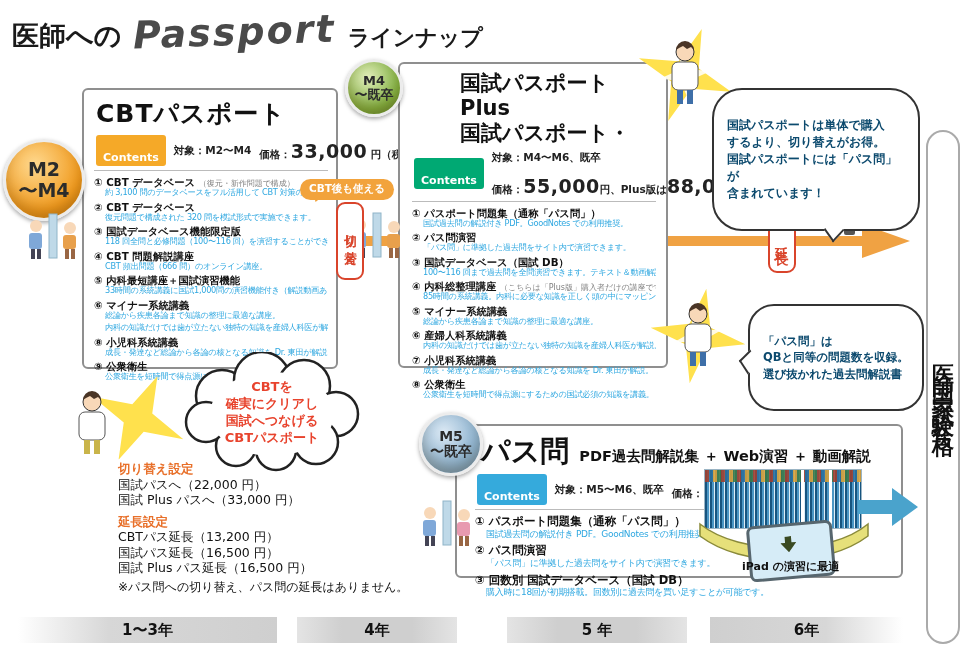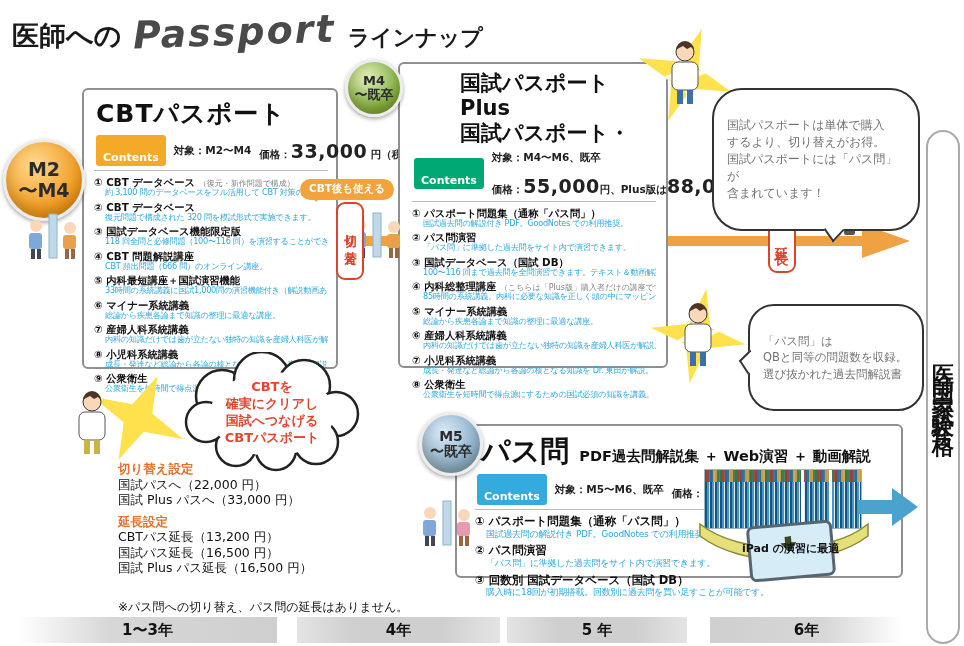--- a/index.html
+++ b/index.html
@@ -62,69 +62,69 @@
   .switch-label { left:336px; top:202px; width:28px; height:78px; font-size:13px; letter-spacing:1px; }
   .extend-label { left:768px; top:209px; width:28px; height:64px; font-size:14px; letter-spacing:5px; }
 
   .cbt-after-bubble { position:absolute; left:300px; top:179px; background:#F2A33C; color:#fff; font-weight:bold;
                       font-size:10.5px; padding:3px 9px 4px; border-radius:12px; z-index:4; white-space:nowrap; }
   .cbt-after-bubble::after { content:""; position:absolute; left:10px; bottom:-8px; width:0; height:0;
                              border:6px solid transparent; border-top:9px solid #F2A33C; transform:rotate(18deg); }
 
   
   .bubble { position:absolute; background:#fff; border:2.5px solid #333; z-index:4; padding:10px 13px;
-            font-weight:normal; color:#737373; white-space:pre-line; box-sizing:border-box; }
+            font-weight:bold; color:#0c4a6e; white-space:pre-line; box-sizing:border-box; }
   .bubble1 { left:712px; top:88px; width:208px; font-size:12px; line-height:1.42; border-radius:30px; }
   .bubble1 .tail { position:absolute; width:14px; height:14px; background:#fff; bottom:-9px; left:112px;
                    border-right:2.5px solid #333; border-bottom:2.5px solid #333; transform:rotate(55deg) skewX(12deg); }
   .bubble2 { left:748px; top:304px; width:176px; font-size:11.5px; line-height:1.45; border-radius:26px; }
   .bubble2 .tail { position:absolute; width:14px; height:14px; background:#fff; left:-9px; top:46%;
                    border-left:2.5px solid #333; border-bottom:2.5px solid #333; transform:rotate(45deg) skewY(12deg); }
 
   .cloud-wrap { position:absolute; left:184px; top:352px; width:176px; height:120px; z-index:4; }
   .cloud-wrap svg { position:absolute; inset:0; }
   .cloud-text { position:absolute; inset:0; display:flex; align-items:center; justify-content:center; text-align:center;
                 color:#E8432D; font-weight:bold; font-size:13px; line-height:1.32; white-space:pre-line; }
 
   
   .settings { position:absolute; left:118px; top:461px; z-index:2; font-size:12.5px; line-height:15.5px; color:#111; }
   .settings-title { color:#E8702A; font-weight:bold; }
   .settings-gap { height:6px; }
-  .settings-note { margin-top:24px; font-size:12px; }
+  .settings-note { margin-top:4px; font-size:12px; }
 
   
   .goal-box { position:absolute; left:926px; top:130px; width:34px; height:514px; background:#fff; border:2px solid #aaa;
               border-radius:17px; display:flex; align-items:center; justify-content:center; z-index:2; box-sizing:border-box; }
   .goal-text { writing-mode:vertical-rl; font-size:22px; font-weight:600; letter-spacing:10px; color:#111; }
 
   
   .tl { position:absolute; top:617px; height:26px; line-height:26px; text-align:center; font-weight:bold; font-size:15px;
         color:#111; z-index:2; }
   .tl1 { left:18px;  width:259px; background:linear-gradient(90deg,#ffffff,#d7d7d7 35%,#cfcfcf); }
-  .tl2 { left:297px; width:203px; background:linear-gradient(90deg,#e4e4e4,#cfcfcf 28%,#cfcfcf 72%,#e4e4e4); }
+  .tl2 { left:297px; width:160px; background:linear-gradient(90deg,#e4e4e4,#cfcfcf 28%,#cfcfcf 72%,#e4e4e4); }
   .tl3 { left:507px; width:180px; background:linear-gradient(90deg,#e4e4e4,#cfcfcf 28%,#cfcfcf 72%,#e4e4e4); }
   .tl4 { left:710px; width:193px; background:linear-gradient(90deg,#cfcfcf,#d7d7d7 60%,#ffffff); }
 
   
   .sparkle { position:absolute; background:#FFE14D; z-index:3;
              clip-path:polygon(50% 0,61% 39%,100% 50%,61% 61%,50% 100%,39% 61%,0 50%,39% 39%); }
   .sparkle.inner { background:#fff; opacity:.85; }
   .deco { position:absolute; z-index:3; }
 
   .books { position:absolute; left:704px; top:469px; width:156px; height:58px; z-index:2; border:1px solid #9ab4c4;
            background:repeating-linear-gradient(90deg,#16547f 0 2px,#4a96c4 2px 4px,#ddedf7 4px 5px); }
   .books::before { content:""; position:absolute; left:0; top:0; right:0; height:12px; opacity:.9;
                    background:repeating-linear-gradient(90deg,#a04030 0 4px,#2a6f9e 4px 8px,#d8a23c 8px 12px,#3a7a4a 12px 16px); }
   .books::after { content:""; position:absolute; top:0; bottom:0; left:96px; width:3px; background:#fff; box-shadow:28px 0 0 #fff; }
   .funnel { position:absolute; left:698px; top:522px; width:172px; height:46px; z-index:2; }
   .ipad { position:absolute; left:748px; top:523px; width:80px; height:50px; background:#D6ECF7; border:3px solid #57666e;
           border-radius:7px; transform:rotate(-5deg); z-index:2; }
   .ipad::before { content:""; position:absolute; left:30px; top:10px; width:16px; height:16px; background:#3a4a22;
                   clip-path:polygon(50% 100%,0 40%,30% 40%,30% 0,70% 0,70% 40%,100% 40%); }
-  .ipad-caption { position:absolute; left:742px; top:541px; font-size:11px; font-weight:bold; z-index:3; white-space:nowrap; }
+  .ipad-caption { position:absolute; left:742px; top:559px; font-size:11px; font-weight:bold; z-index:3; white-space:nowrap; }
   .blue-arrow { position:absolute; left:858px; top:488px; width:62px; height:38px; z-index:3; }
 </style>
 </head>
 <body>
 
 <div class="canvas">
 
   <div class="title-row">
     <span class="title-jp1">医師への</span>
     <span class="title-logo">Passport</span>
@@ -162,21 +162,20 @@
       </div>
     <div class="item">
         <div class="item-head"><span>⑤ 内科最短講座＋国試演習機能</span></div>
         <div class="item-desc">33時間の系統講義に国試1,000問の演習機能付き（解説動画あり）</div>
       </div>
     <div class="item">
         <div class="item-head"><span>⑥ マイナー系統講義</span></div>
         <div class="item-desc">総論から疾患各論まで知識の整理に最適な講座。</div>
       </div>
     <div class="item">
-        <div class="item-head"><span>⑦ 産婦人科系統講義</span></div>
         <div class="item-desc">内科の知識だけでは歯が立たない独特の知識を産婦人科医が解説。</div>
       </div>
     <div class="item">
         <div class="item-head"><span>⑧ 小児科系統講義</span></div>
         <div class="item-desc">成長・発達など総論から各論の核となる知識を Dr. 東田が解説。</div>
       </div>
     <div class="item">
         <div class="item-head"><span>⑨ 公衆衛生</span></div>
         <div class="item-desc">公衆衛生を短時間で得点源にするための国試必須の知識を講義。</div>
       </div>

